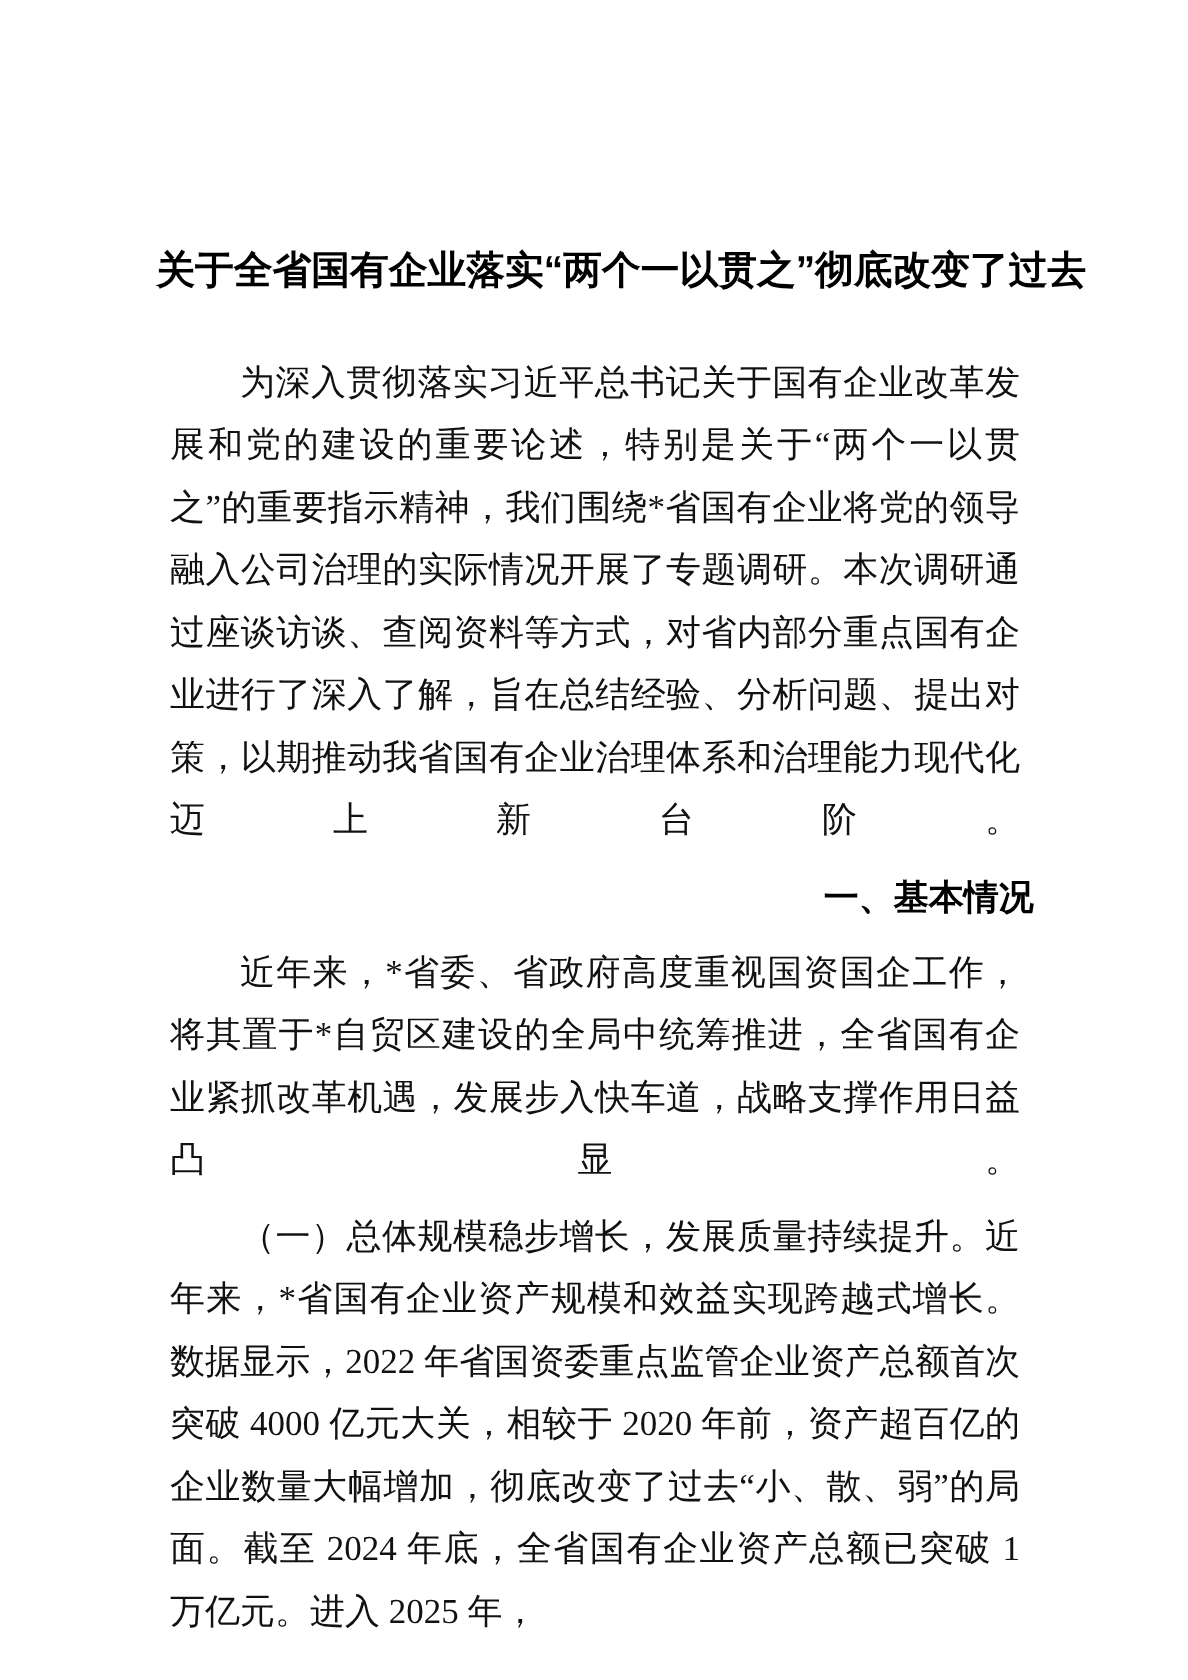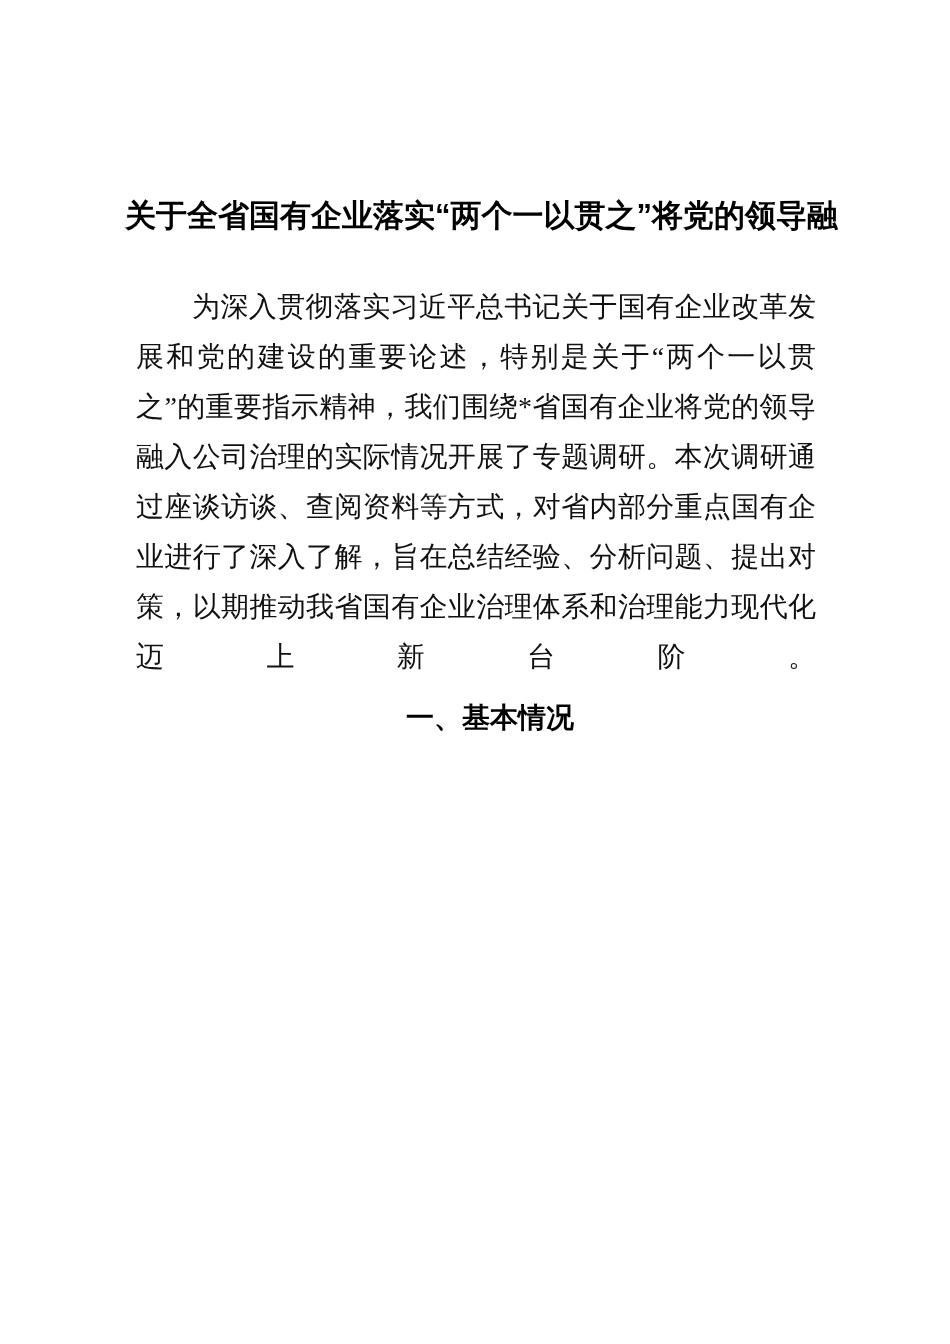--- a/index.html
+++ b/index.html
@@ -81,37 +81,39 @@
   }
 
   h2.section-heading {
     margin: 0;
     padding: 0;
     font-family: "Liberation Sans", "DejaVu Sans", sans-serif;
     font-weight: bold;
     font-size: 28px;
     line-height: 50px;
     text-indent: 28px;
-    text-align: center;
+    text-align: right;
     color: #000000;
   }
 </style>
 </head>
 <body>
 
 <div class="page">
   <div class="content">
 
     <div class="doc-title">
-      <span class="tline first">关于全省国有企业落实“两个一以贯之”将党的领导融</span>
+      <span class="tline first">关于全省国有企业落实“两个一以贯之”彻底改变了过去</span>
     </div>
 
     <div class="body-block">
 
       <p class="para indent justify-all">为深入贯彻落实习近平总书记关于国有企业改革发展和党的建设的重要论述，特别是关于“两个一以贯之”的重要指示精神，我们围绕*省国有企业将党的领导融入公司治理的实际情况开展了专题调研。本次调研通过座谈访谈、查阅资料等方式，对省内部分重点国有企业进行了深入了解，旨在总结经验、分析问题、提出对策，以期推动我省国有企业治理体系和治理能力现代化迈上新台阶。</p>
 
       <h2 class="section-heading">一、基本情况</h2>
 
+      <p class="para indent justify-all">近年来，*省委、省政府高度重视国资国企工作，将其置于*自贸区建设的全局中统筹推进，全省国有企业紧抓改革机遇，发展步入快车道，战略支撑作用日益凸显。</p>
 
+      <p class="para indent">（一）总体规模稳步增长，发展质量持续提升。近年来，*省国有企业资产规模和效益实现跨越式增长。数据显示，2022 年省国资委重点监管企业资产总额首次突破 4000 亿元大关，相较于 2020 年前，资产超百亿的企业数量大幅增加，彻底改变了过去“小、散、弱”的局面。截至 2024 年底，全省国有企业资产总额已突破 1 万亿元。进入 2025 年，</p>
 
     </div>
   </div>
 </div>
 
 </body></html>

